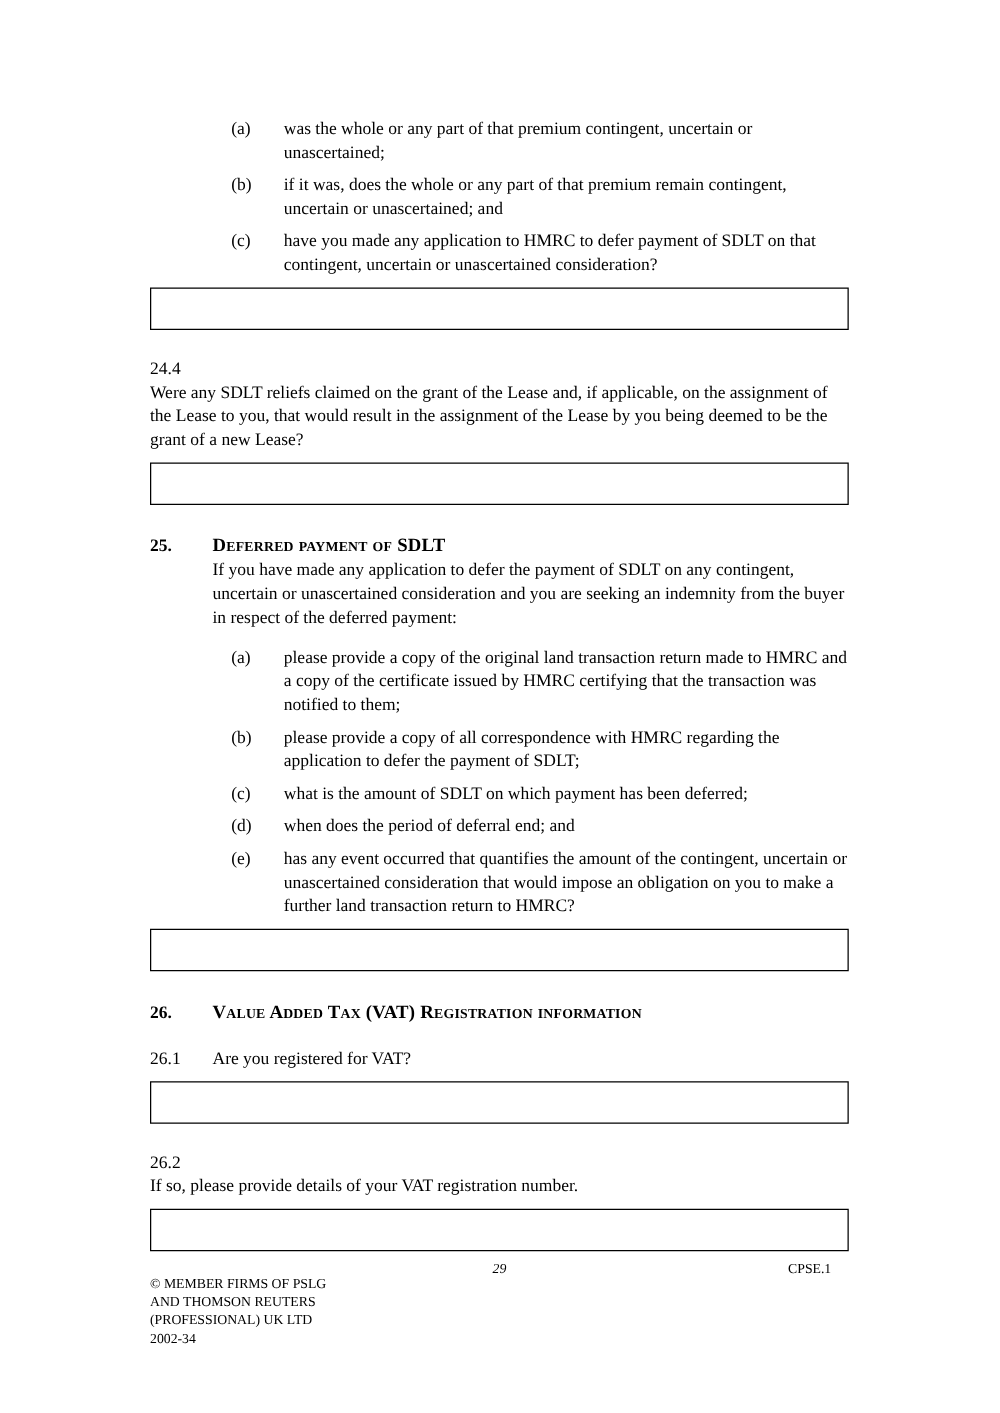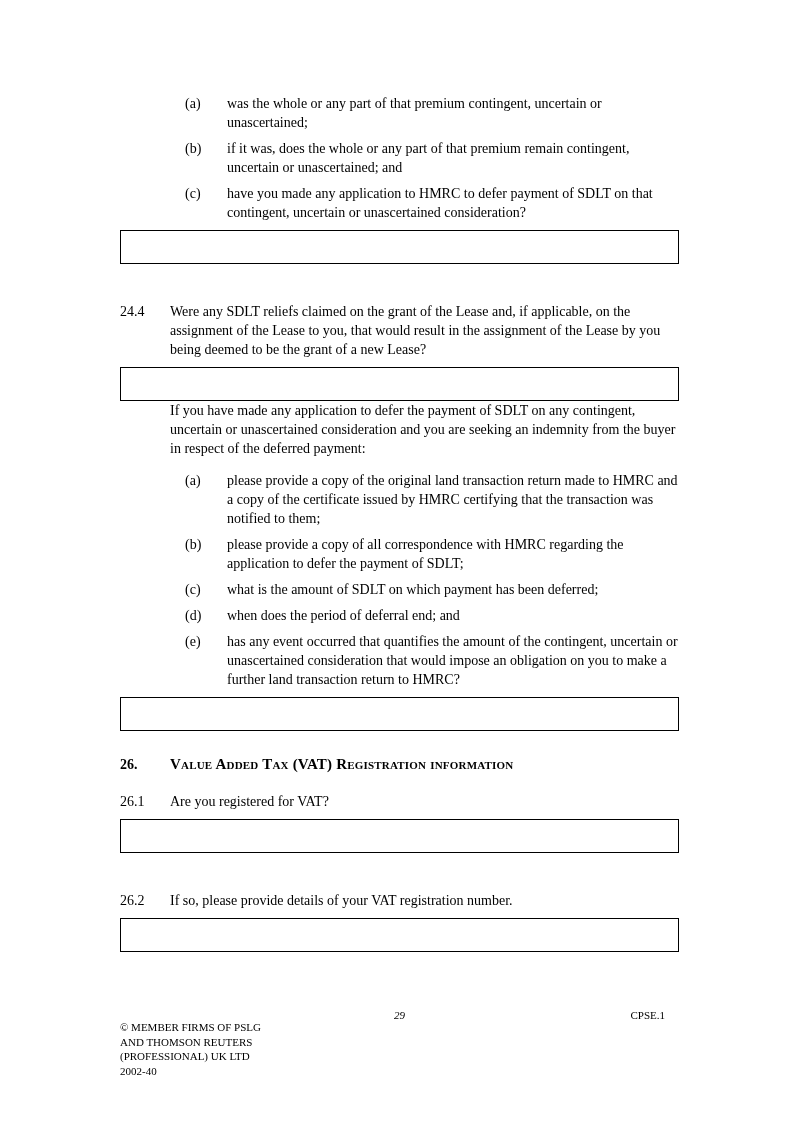--- a/index.html
+++ b/index.html
@@ -32,21 +32,21 @@
   .sub-text  { flex: 1; }
 
   
   .q-row {
     display: flex;
     line-height: 19px;
   }
   .q-num  { width: 50px; flex: none; }
   .q-text { flex: 1; }
 
-  .after-box { margin-top: 38px; }
+  .after-box { margin-top: 22px; flex-direction: column; }
 
   
   .section-row { margin-top: 24px; }
   .bold { font-weight: bold; }
   .heading {
     font-weight: bold;
     font-variant: small-caps;
     font-size: 15px;
     letter-spacing: 0.2px;
   }
@@ -107,20 +107,24 @@
 
   <div class="answer-box"></div>
 
   <div class="q-row after-box">
     <span class="q-num">24.4</span>
     <span class="q-text">Were any SDLT reliefs claimed on the grant of the Lease and, if applicable, on the assignment of the Lease to you, that would result in the assignment of the Lease by you being deemed to be the grant of a new Lease?</span>
   </div>
 
   <div class="answer-box"></div>
 
+  <div class="q-row section-row">
+    <span class="q-num bold">25.</span>
+    <span class="heading">Deferred payment of SDLT</span>
+  </div>
 
   <div class="intro">If you have made any application to defer the payment of SDLT on any contingent, uncertain or unascertained consideration and you are seeking an indemnity from the buyer in respect of the deferred payment:</div>
 
   <div class="sub-list">
     <div class="sub-item">
       <span class="sub-label">(a)</span>
       <span class="sub-text">please provide a copy of the original land transaction return made to HMRC and a copy of the certificate issued by HMRC certifying that the transaction was notified to them;</span>
     </div>
     <div class="sub-item">
       <span class="sub-label">(b)</span>
@@ -159,19 +163,19 @@
     <span class="q-text">If so, please provide details of your VAT registration number.</span>
   </div>
 
   <div class="answer-box"></div>
 
   <div class="footer">
     <div class="footer-left">
       <div>© MEMBER FIRMS OF PSLG</div>
       <div>AND THOMSON REUTERS</div>
       <div>(PROFESSIONAL) UK LTD</div>
-      <div>2002-40</div>
+      <div>2002-34</div>
     </div>
     <div class="footer-center">29</div>
     <div class="footer-right">CPSE.1</div>
   </div>
 
 </div>
 
 </body></html>

